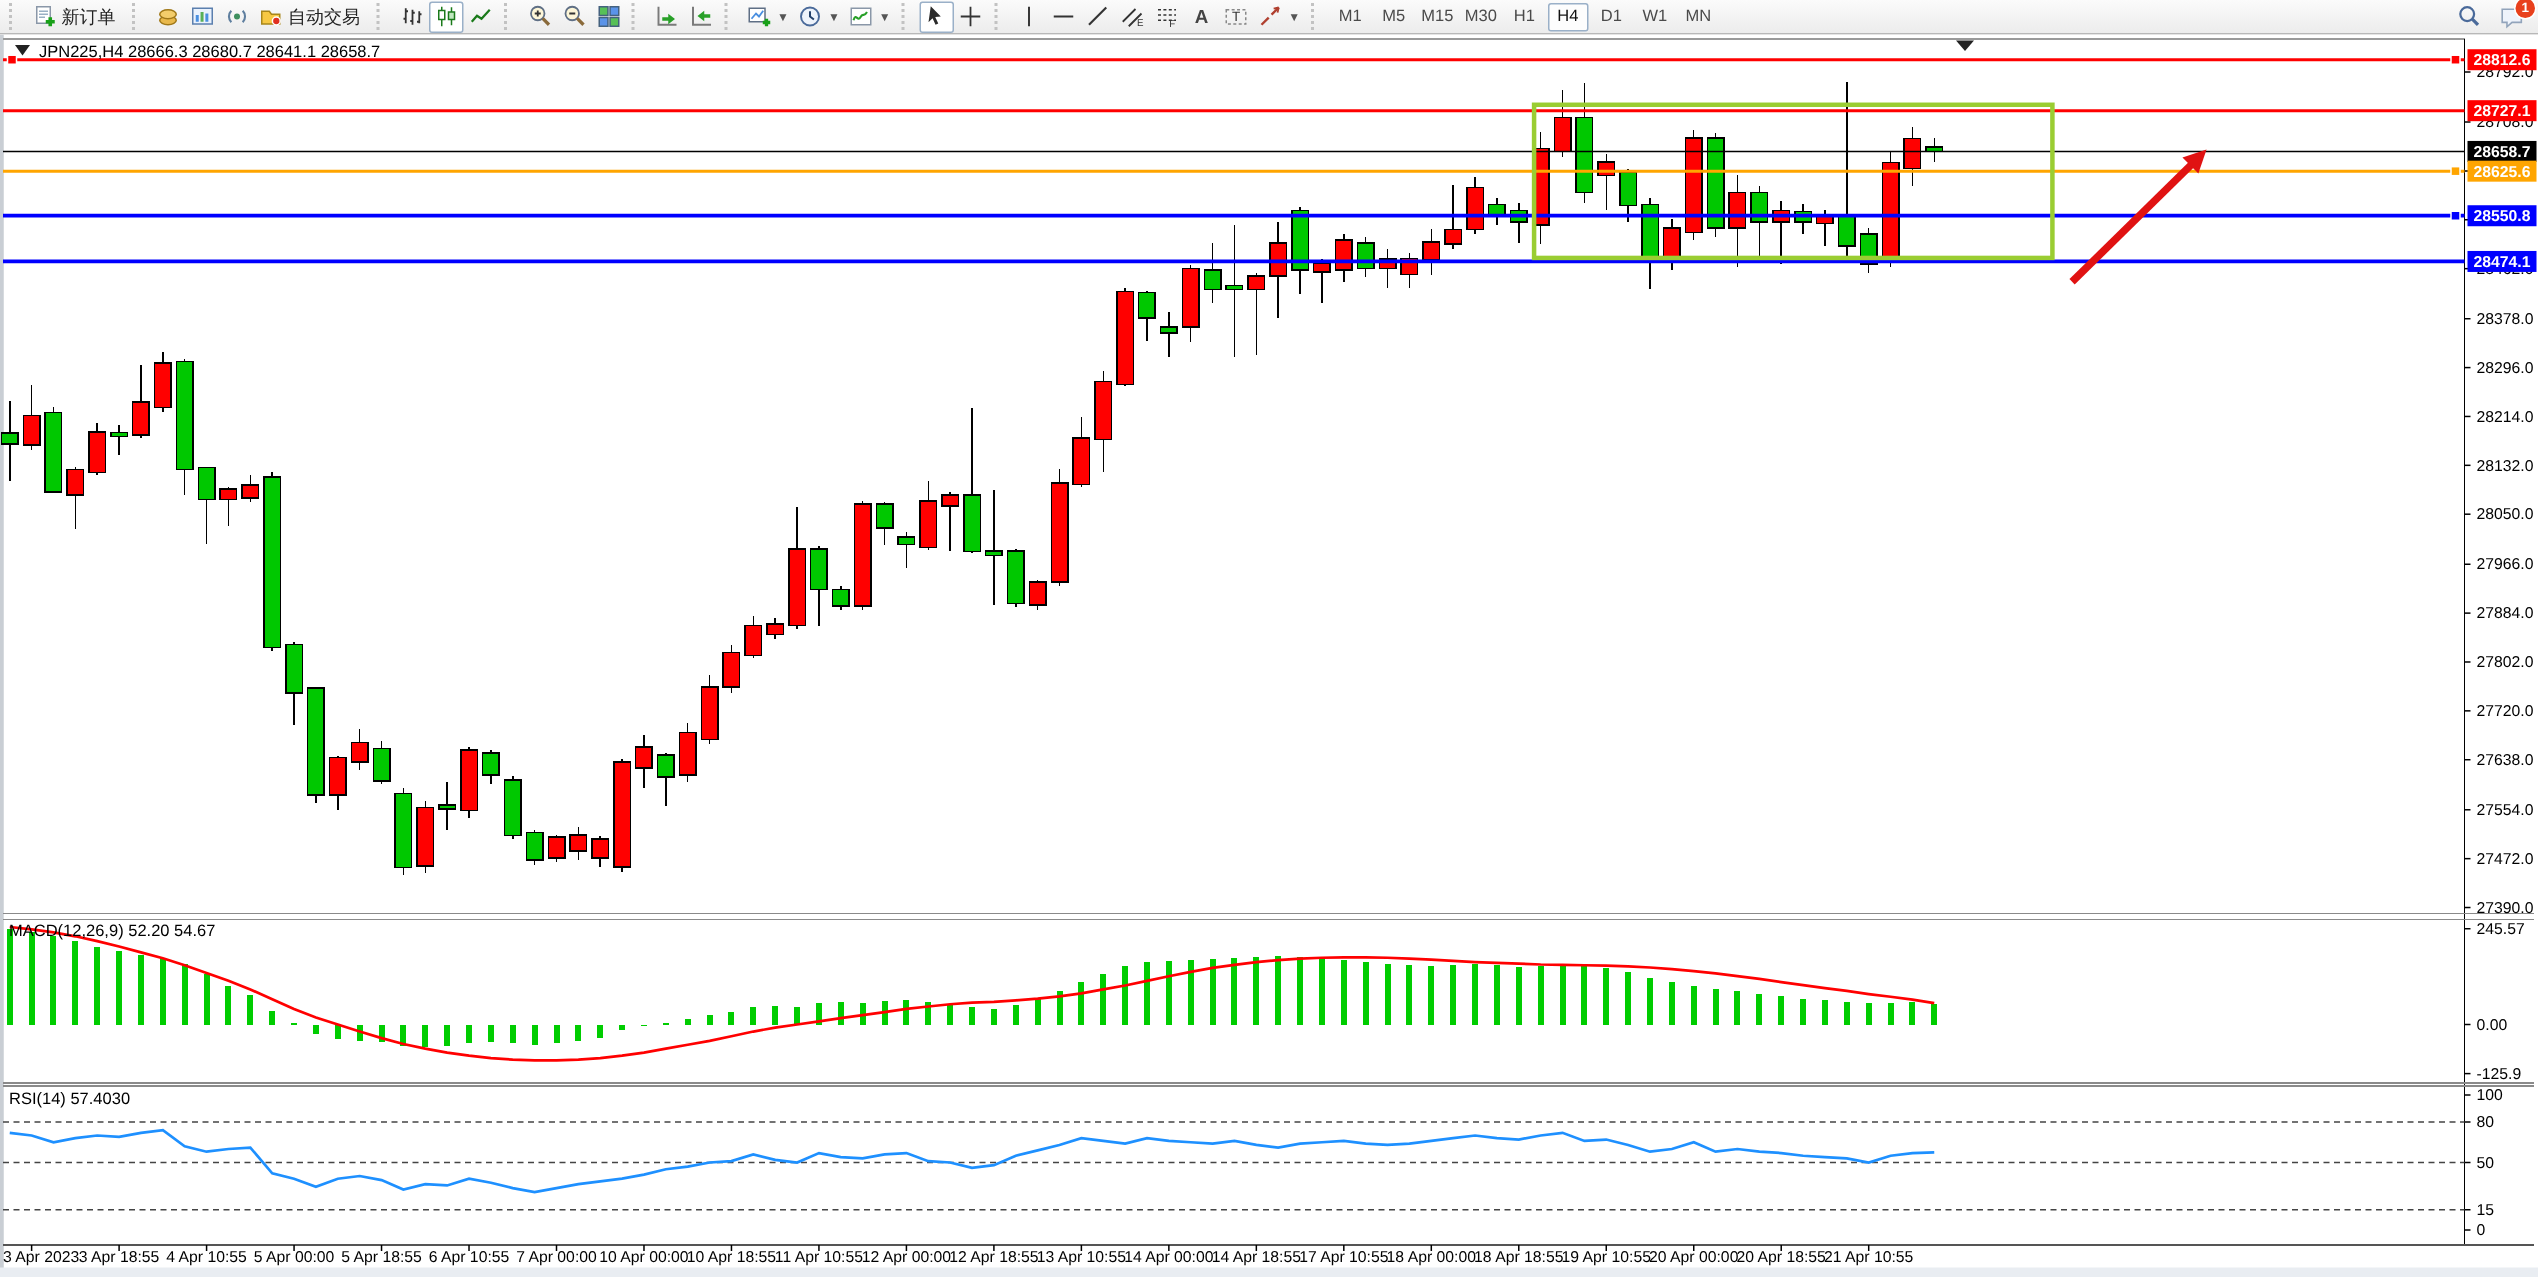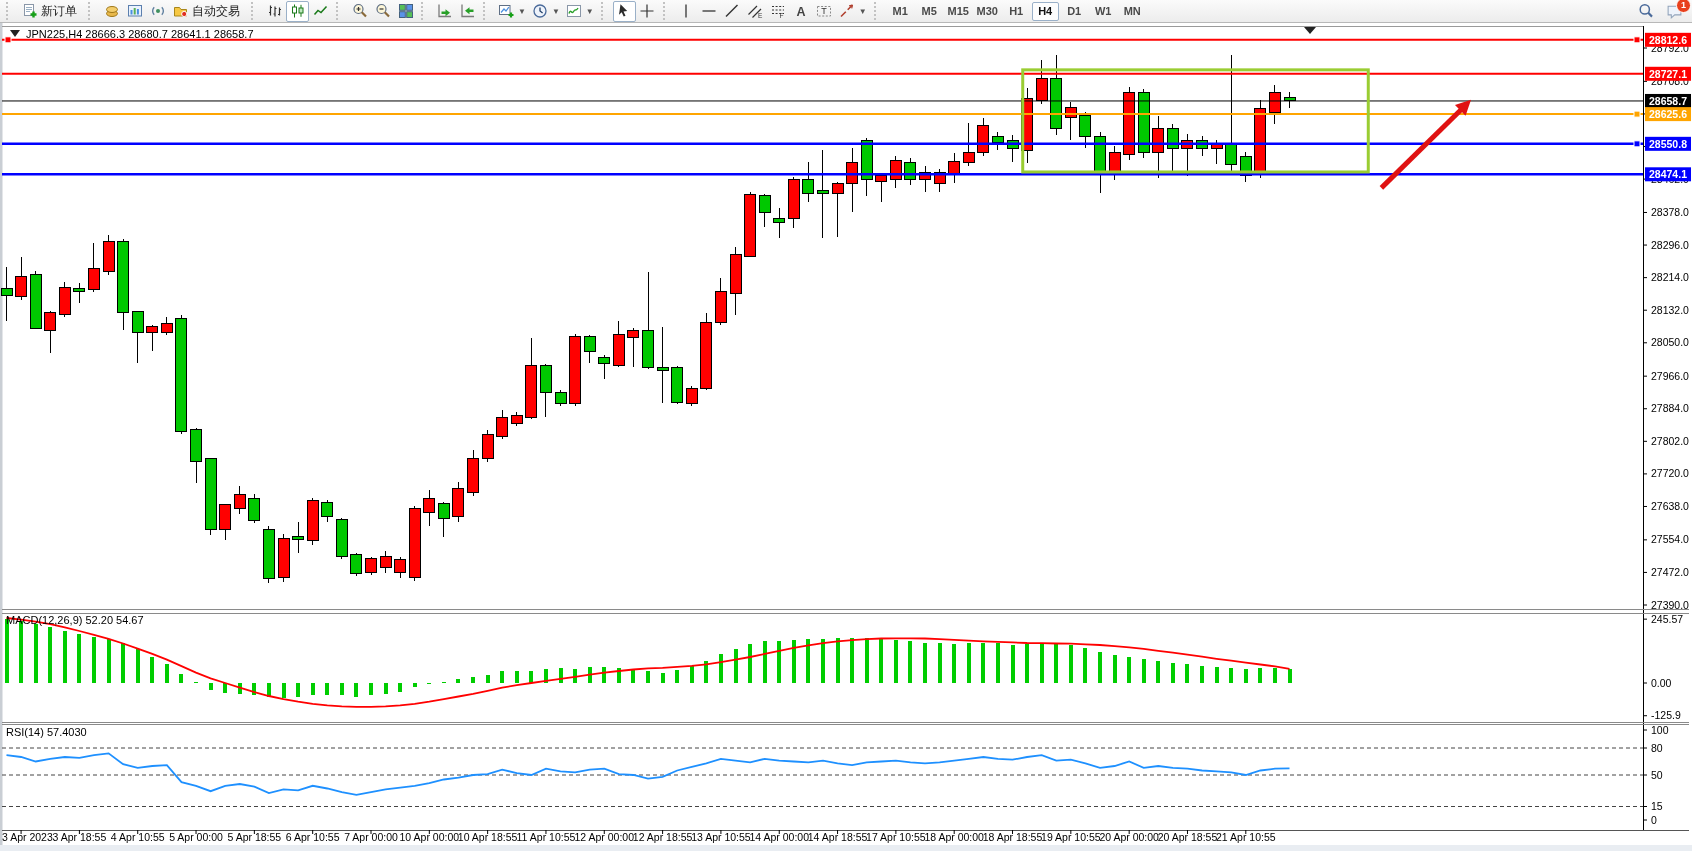--- a/index.html
+++ b/index.html
@@ -11,21 +11,21 @@
     display:flex;align-items:center;box-sizing:border-box;padding-left:2px;}
   .grip{width:7px;height:18px;border-left:2px dotted #c2c2c2;margin:0 3px 0 4px;}
   .tb-btn{height:21px;min-width:23px;display:flex;align-items:center;justify-content:center;
     gap:3px;padding:0 2px;border:1px solid transparent;border-radius:2px;box-sizing:border-box;
     font-size:12px;color:#222;white-space:nowrap;cursor:default;}
   .tb-btn.labeled{padding:0 6px 0 3px;}
   .tb-btn.active{background:#fff;border:1px solid #9ab0c8;}
   .tb-btn svg{display:block;}
   .dd{font-size:8px;color:#555;margin-left:1px;}
   .tf-btn{height:19px;min-width:27px;display:flex;align-items:center;justify-content:center;
-    font-size:11px;font-weight:bold;color:#4a4a4a;border:1px solid transparent;
+    font-size:11px;font-weight:normal;color:#4a4a4a;border:1px solid transparent;
     border-radius:2px;box-sizing:border-box;margin:0 1px;}
   .tf-btn.active{background:#fdfdfd;border:1px solid #9ab0c8;color:#111;}
   #toolbar-right{margin-left:auto;display:flex;align-items:center;padding-right:6px;gap:6px;}
   .badge{position:absolute;top:-4px;right:-6px;background:#e8401c;color:#fff;font-size:9px;
     font-weight:bold;border-radius:8px;min-width:13px;height:13px;line-height:13px;
     text-align:center;border:1px solid #fff;}
   .chat-wrap{position:relative;}
   
   #chart-area{position:absolute;left:0;top:23px;width:1692px;height:828px;}
   svg text{font-family:"Liberation Sans",sans-serif;}

